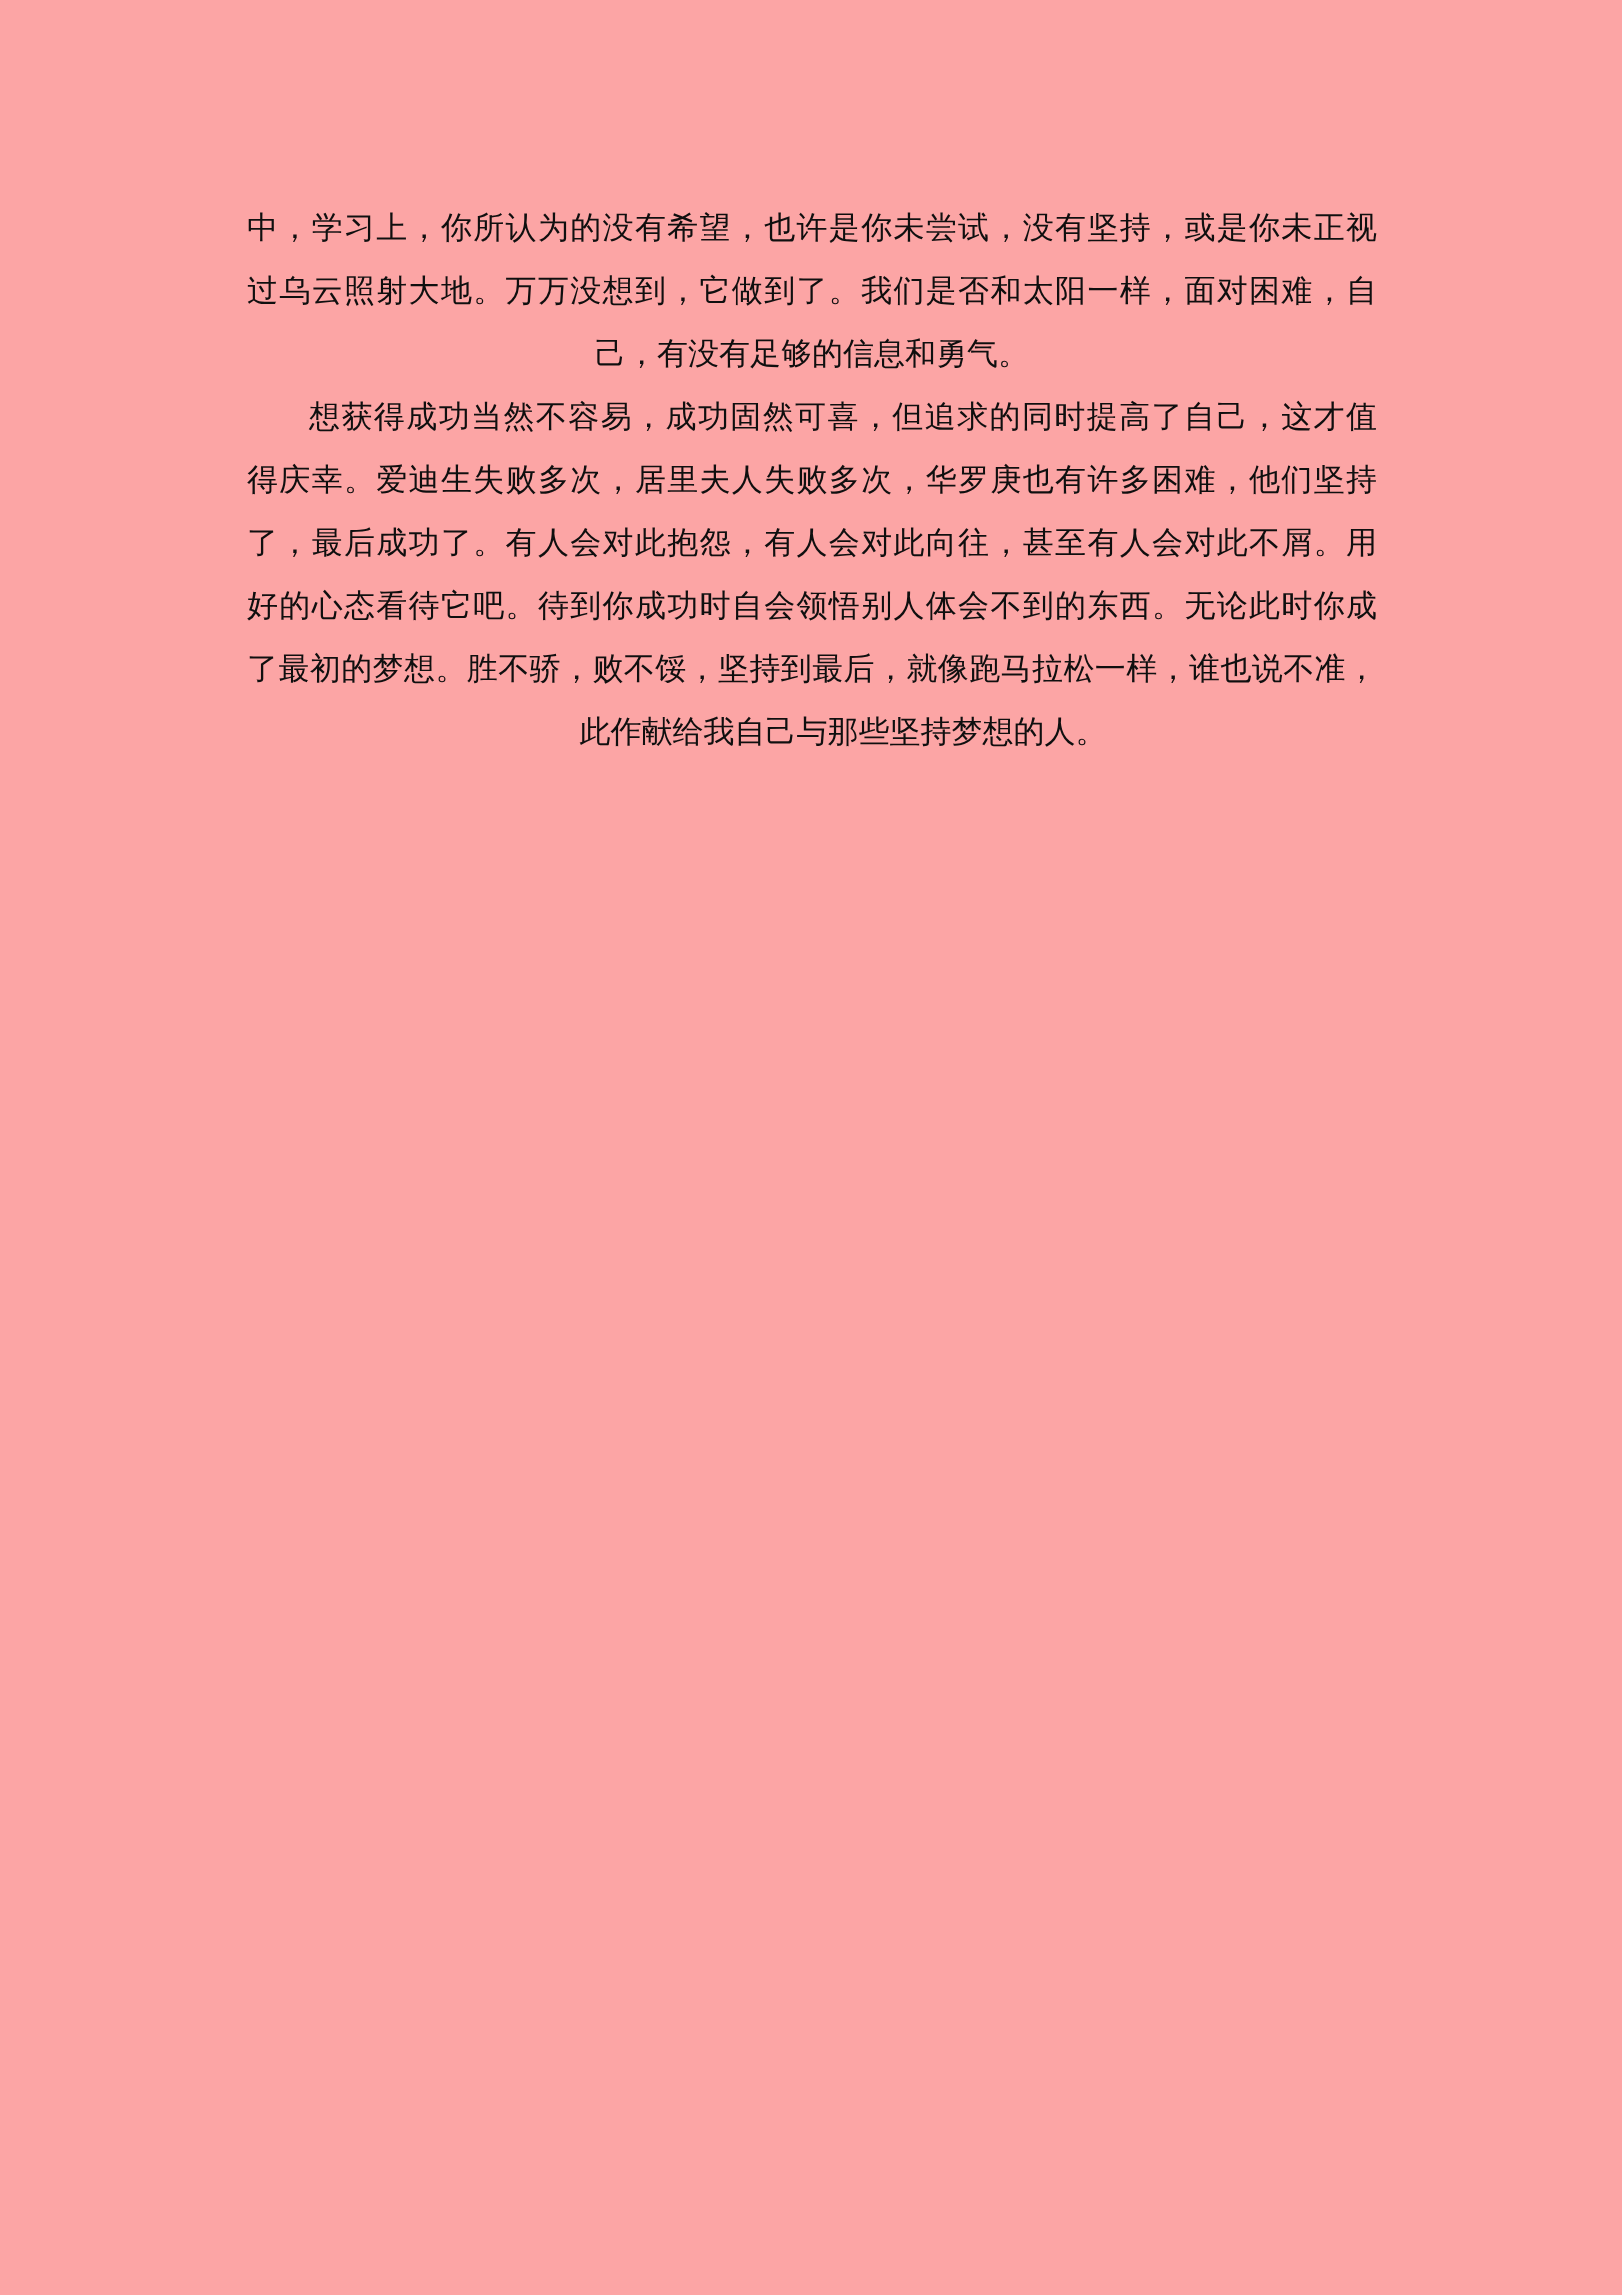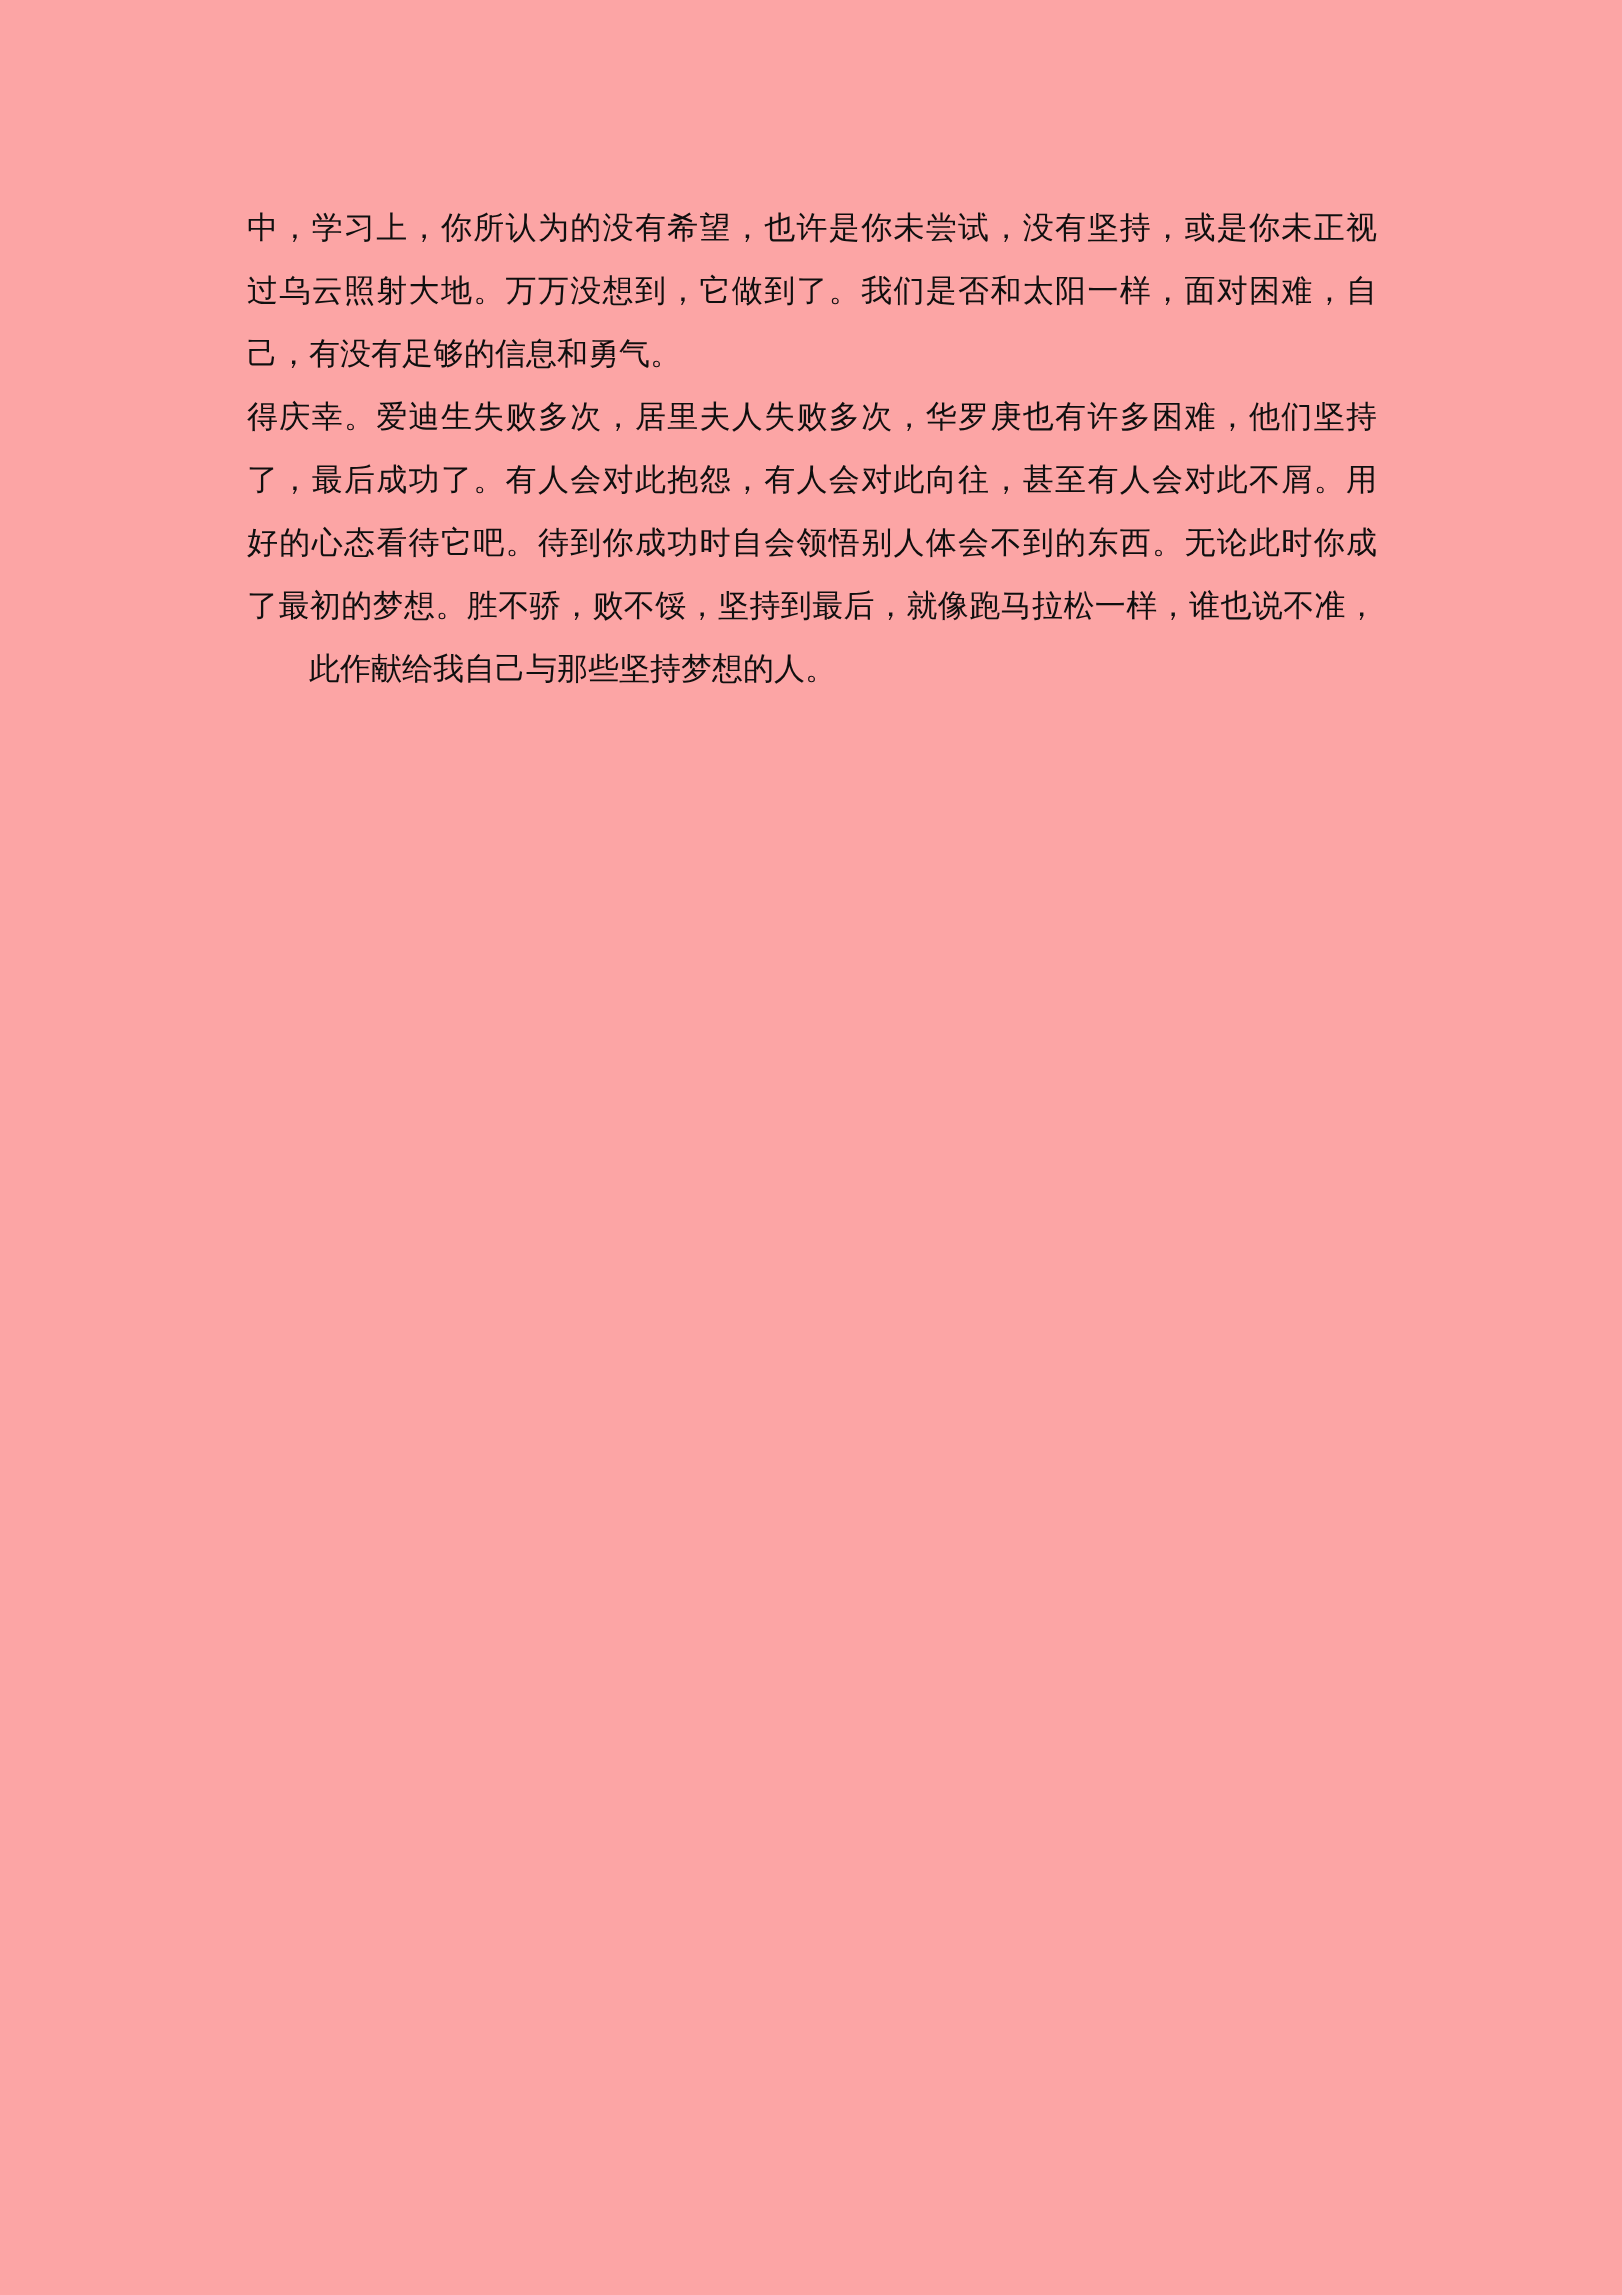--- a/index.html
+++ b/index.html
@@ -28,21 +28,21 @@
     top: 196px;
     width: 1130px;
     color: #0f0f0f;
     font-size: 31px;
     line-height: 63px;
     letter-spacing: 0;
   }
   .line {
     width: 100%;
     height: 63px;
-    text-align: left;
+    text-align: center;
     white-space: nowrap;
   }
   .line.justify {
     white-space: normal;
     text-align: justify;
     text-align-last: justify;
     text-justify: inter-ideograph;
   }
   .line.indent {
     text-indent: 2em;
@@ -51,20 +51,21 @@
 </head>
 <body>
 
 <div class="page">
   <div class="text-block">
 
     <div class="line justify">中，学习上，你所认为的没有希望，也许是你未尝试，没有坚持，或是你未正视</div>
     <div class="line justify">过乌云照射大地。万万没想到，它做到了。我们是否和太阳一样，面对困难，自</div>
     <div class="line">己，有没有足够的信息和勇气。</div>
 
+    <div class="line justify indent">想获得成功当然不容易，成功固然可喜，但追求的同时提高了自己，这才值</div>
     <div class="line justify">得庆幸。爱迪生失败多次，居里夫人失败多次，华罗庚也有许多困难，他们坚持</div>
     <div class="line justify">了，最后成功了。有人会对此抱怨，有人会对此向往，甚至有人会对此不屑。用</div>
     <div class="line justify">好的心态看待它吧。待到你成功时自会领悟别人体会不到的东西。无论此时你成</div>
     <div class="line justify">了最初的梦想。胜不骄，败不馁，坚持到最后，就像跑马拉松一样，谁也说不准，</div>
 
     <div class="line indent">此作献给我自己与那些坚持梦想的人。</div>
 
   </div>
 </div>
 

